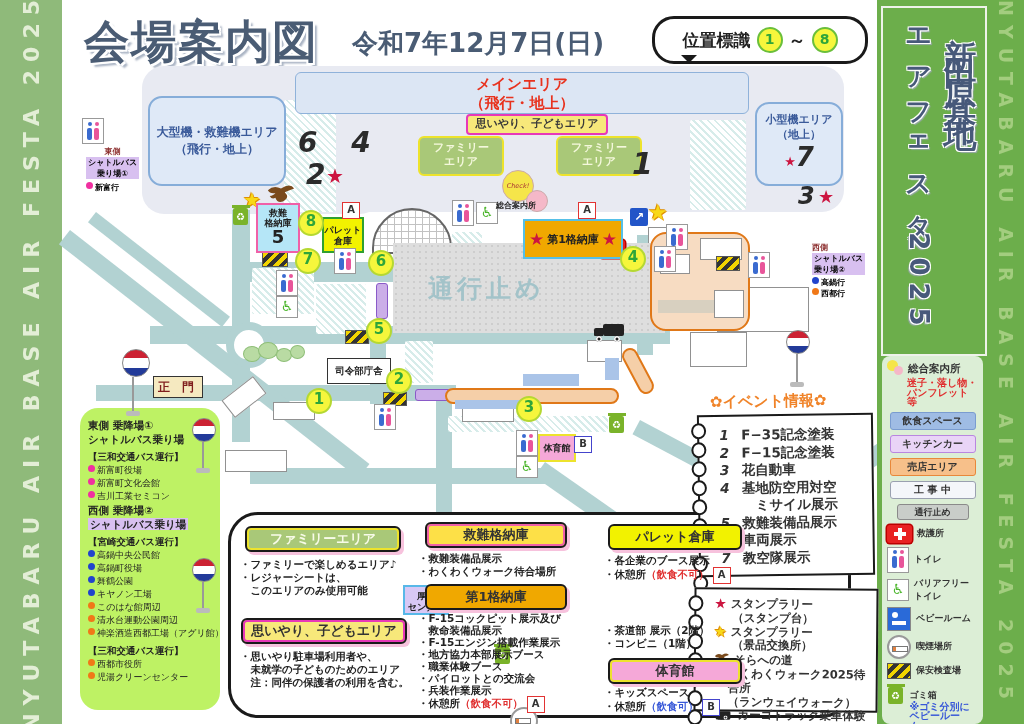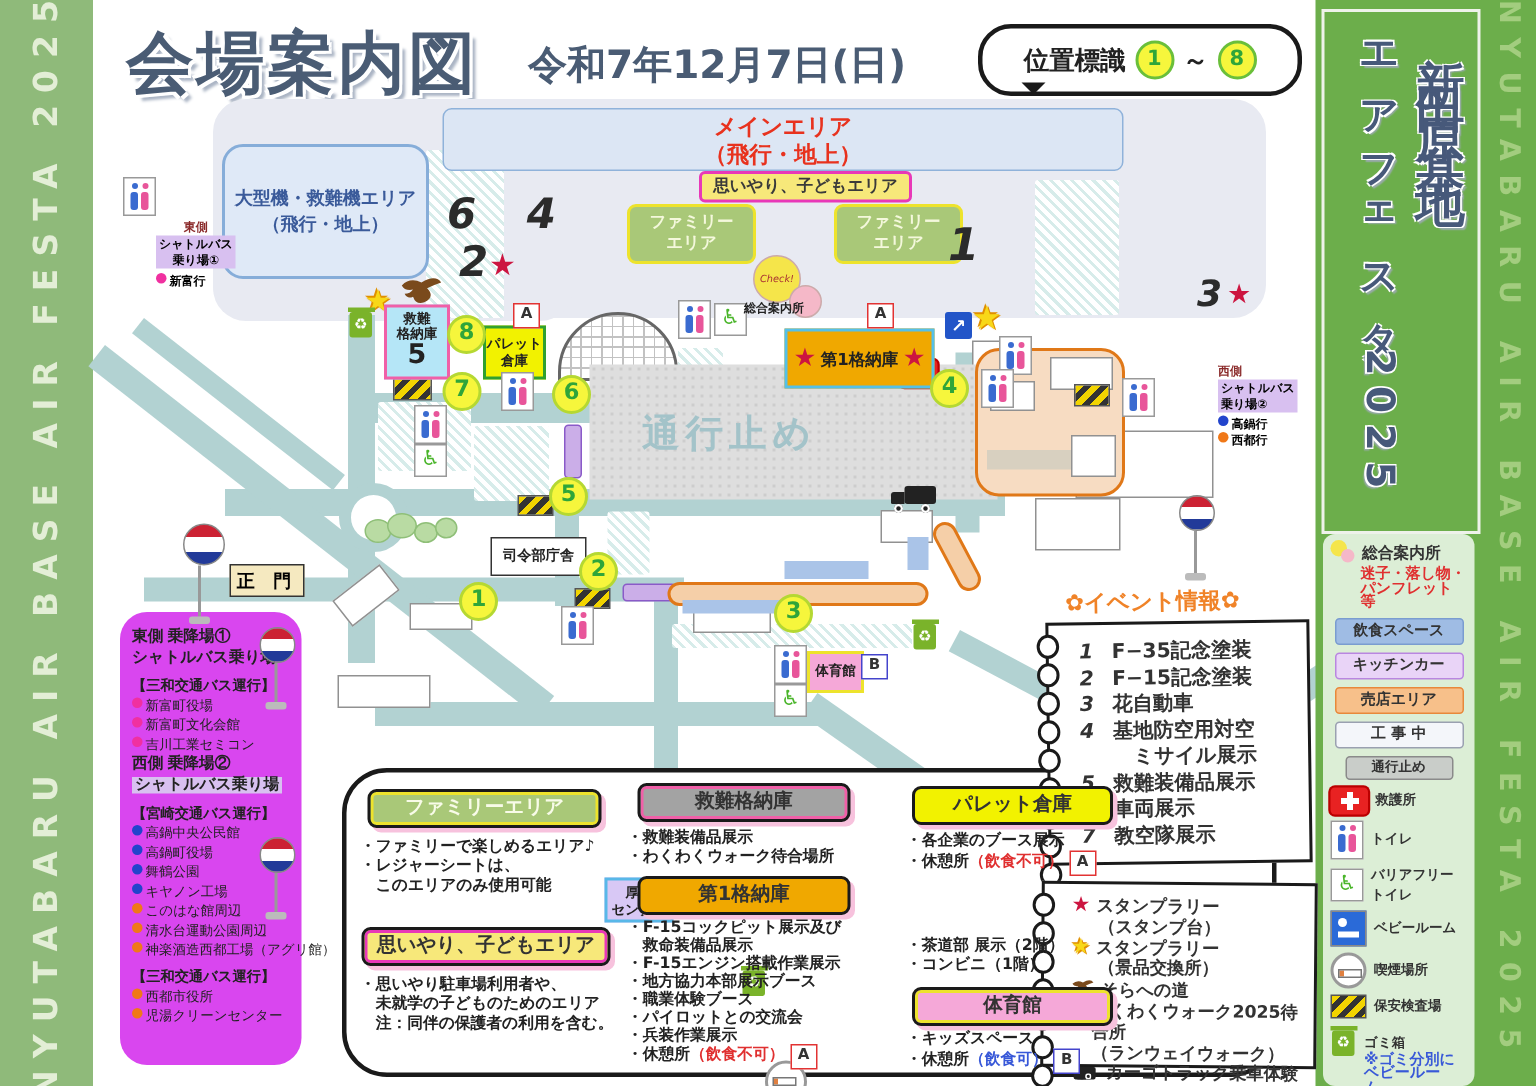--- a/index.html
+++ b/index.html
@@ -44,21 +44,21 @@
   .hz{background:repeating-linear-gradient(135deg,#f2d400 0 4px,#333 4px 8px);border:1px solid #555;}
   .dome{border:2px solid #666;border-bottom:2px solid #666;border-radius:90px 90px 0 0;
     background:repeating-linear-gradient(90deg,transparent 0 6px,#c2c2c2 6px 7px),repeating-linear-gradient(0deg,transparent 0 6px,#c2c2c2 6px 7px),#fff;}
   .tree{border-radius:50%;background:#b9dba3;border:1px solid #8fbf78;}
   .mapbox{font-weight:bold;text-align:center;z-index:5;}
   .rescuebx{background:#b5e6f7;border:2px solid #f060a8;color:#222;}
   .palletbx{background:#f2f200;border:2px solid #30a030;color:#222;}
   .hangarbx{background:#f0a800;border:2px solid #55c0e8;color:#222;display:flex;align-items:center;justify-content:center;gap:3px;}
   .kouseibx{background:#d8c8f5;border:2px solid #58b8e8;color:#222;position:relative;}
   .gymbx{background:#f5a8d8;border:2px solid #ede32c;color:#222;}
-  .gatebx{background:#f5e9c0;border:1.5px solid #333;color:#000000;letter-spacing:4px;}
+  .gatebx{background:#f5e9c0;border:1.5px solid #333;color:#7f1d1d;letter-spacing:4px;}
   .hqbx{background:#fff;border:1.5px solid #333;color:#222;}
   
   .wc{width:20px;height:24px;background:#fff;border:1px solid #999;display:flex;align-items:center;justify-content:center;gap:2px;z-index:5;}
   .wfig{width:5px;height:12px;border-radius:2px;position:relative;margin-top:5px;}
   .wfig:before{content:"";position:absolute;top:-6px;left:0.5px;width:4px;height:4px;border-radius:50%;background:inherit;}
   .man{background:#3a6bd0;} .wom{background:#e8559a;}
   .hc{width:20px;height:20px;background:#fff;border:1px solid #999;color:#4ab52a;font-size:14px;line-height:19px;text-align:center;z-index:5;}
   .aid{width:25px;height:18px;background:#e82222;border-radius:3px;position:relative;z-index:5;box-shadow:0 0 0 1.5px #b00;}
   .aid:before{content:"";position:absolute;left:50%;top:50%;width:12px;height:4px;background:#fff;transform:translate(-50%,-50%);}
   .aid:after{content:"";position:absolute;left:50%;top:50%;width:4px;height:12px;background:#fff;transform:translate(-50%,-50%);}
@@ -81,21 +81,21 @@
   .bus-sign .pole{width:2px;background:#999;margin:0 auto;}
   .bus-sign .base{width:14px;height:5px;background:#bbb;border-radius:2px;margin:0 auto;}
   .flagpole{width:2px;height:22px;background:#333;position:relative;z-index:5;}
   .flagpole:before{content:"";position:absolute;left:2px;top:0;width:13px;height:10px;background:#fff;border:1px solid #555;}
   .flagpole:after{content:"";position:absolute;left:6px;top:3px;width:5px;height:5px;border-radius:50%;background:#e02020;}
   .balloon{border-radius:50%;z-index:6;text-align:center;}
   .purplebg{background:#d8c0f0;padding:0 2px;}
   .dot{display:inline-block;width:7px;height:7px;border-radius:50%;margin-right:2px;vertical-align:1px;}
   .dot.pink{background:#f030a0;}.dot.blue{background:#2244cc;}.dot.orange{background:#f07818;}
   
-  .bus-panel{left:80px;top:408px;width:121px;height:302px;background:#d946ef;border-radius:18px;padding:10px 8px;box-sizing:border-box;font-size:9px;color:#222;z-index:4;font-family:Liberation Serif, serif;}
+  .bus-panel{left:80px;top:408px;width:140px;height:302px;background:#bef264;border-radius:18px;padding:10px 8px;box-sizing:border-box;font-size:9px;color:#222;z-index:4;}
   .bp-title{font-size:10.5px;font-weight:900;line-height:14px;white-space:nowrap;}
   .bp-op{font-size:9.5px;font-weight:900;margin-top:5px;white-space:nowrap;}
   .bp-stop{line-height:13px;white-space:nowrap;}
   .bp-div{border-top:1.5px dashed #8a8,margin:7px 0;}
   
   .legend-big{left:228px;top:512px;width:617px;height:200px;border:3px solid #1a1a1a;border-radius:30px;background:#fff;z-index:4;}
   .lg-head{position:absolute;height:22px;border:2px solid #1a1a1a;border-radius:6px;font-size:13px;font-weight:900;text-align:center;line-height:22px;box-shadow:3px 3px 0 #f7c2dd;z-index:5;}
   .lg-item{position:absolute;font-size:10.5px;color:#222;line-height:12.5px;white-space:nowrap;z-index:5;font-weight:600;}
   .note-red{color:#e03030;} .note-blue{color:#3858d8;}
   
@@ -161,20 +161,27 @@
   <div class="abs closed-text" style="left:428px;top:272px;z-index:3;">通行止め</div>
 
   <div class="abs mainband" style="left:295px;top:72px;width:454px;height:42px;font-size:15px;line-height:19px;padding-top:2px;box-sizing:border-box;">
     <div>メインエリア</div>
     <div>（飛行・地上）</div>
   </div>
   <div class="abs areabox" style="left:148px;top:96px;width:134px;height:86px;font-size:12px;display:flex;flex-direction:column;justify-content:center;">
     <div>大型機・救難機エリア</div>
     <div>（飛行・地上）</div>
   </div>
+  <div class="abs areabox" style="left:755px;top:102px;width:88px;height:84px;font-size:11px;padding-top:8px;box-sizing:border-box;">
+    <div>小型機エリア</div>
+    <div>（地上）</div>
+    <div style="font-size:13px;">
+      <span class="st-red">★</span><span class="mapnum" style="font-size:26px;">7</span>
+    </div>
+  </div>
   <div class="abs mapnum" style="left:798px;top:182px;font-size:24px;">3</div>
   <div class="abs st-red" style="left:818px;top:186px;font-size:18px;">★</div>
 
   <div class="abs omo" style="left:466px;top:114px;width:138px;height:17px;">思いやり、子どもエリア</div>
   <div class="abs family" style="left:418px;top:136px;width:82px;height:33px;">
     <div>ファミリー</div>
     <div>エリア</div>
   </div>
   <div class="abs family" style="left:556px;top:136px;width:82px;height:33px;">
     <div>ファミリー</div>
@@ -339,21 +346,21 @@
 
   <div class="abs wc" style="left:82px;top:118px;">
       <span class="wfig man"></span>
       <span class="wfig wom"></span>
     </div>
   <div class="abs bus-sign" style="left:122px;top:92px;">
     <div class="disc" style="width:26px;height:26px;"></div>
       <div class="pole" style="height:34px;"></div>
       <div class="base"></div>
   </div>
-  <div class="abs" style="left:86px;top:146px;font-size:8px;font-weight:bold;line-height:11px;text-align:center;z-index:5;margin-left:18px;">
+  <div class="abs" style="left:86px;top:146px;font-size:8px;font-weight:bold;line-height:11px;text-align:center;z-index:5;">
     <div style="color:#8a2a2a;">東側</div>
     <div class="purplebg">シャトルバス</div>
     <div class="purplebg">乗り場①</div>
     <div style="margin-top:3px;text-align:left;"><span class="dot pink"></span><span>新富行</span></div>
   </div>
 
   <div class="abs bus-panel">
     <div class="bp-title">東側 乗降場①</div>
     <div class="bp-title">シャトルバス乗り場</div>
     <div class="bus-sign" style="position:absolute;right:6px;top:10px;">
@@ -389,21 +396,21 @@
   <div class="abs legend-big"></div>
   <div class="abs lg-head" style="left:245px;top:526px;width:152px;background:#a9c878;color:#f8fbe8;box-shadow:3px 3px 0 #f7c2dd,inset 0 0 0 2px #ede32c;">ファミリーエリア</div>
   <div class="abs lg-item" style="left:240px;top:558px;">・ファミリーで楽しめるエリア♪</div>
   <div class="abs lg-item" style="left:240px;top:571px;">・レジャーシートは、</div>
   <div class="abs lg-item" style="left:240px;top:584px;">　このエリアのみ使用可能</div>
   <div class="abs lg-head" style="left:241px;top:618px;width:162px;background:#f7e87a;color:#333;box-shadow:3px 3px 0 #f7c2dd,inset 0 0 0 2px #e838b8;">思いやり、子どもエリア</div>
   <div class="abs lg-item" style="left:240px;top:650px;">・思いやり駐車場利用者や、</div>
   <div class="abs lg-item" style="left:240px;top:663px;">　未就学の子どものためのエリア</div>
   <div class="abs lg-item" style="left:240px;top:676px;">　注：同伴の保護者の利用を含む。</div>
 
-  <div class="abs lg-head" style="left:425px;top:522px;width:138px;background:#a3a3a3;color:#333;box-shadow:3px 3px 0 #f7c2dd,inset 0 0 0 2px #f060a8;">救難格納庫</div>
+  <div class="abs lg-head" style="left:425px;top:522px;width:138px;background:#fde047;color:#333;box-shadow:3px 3px 0 #f7c2dd,inset 0 0 0 2px #f060a8;">救難格納庫</div>
   <div class="abs lg-item" style="left:418px;top:552px;">・救難装備品展示</div>
   <div class="abs lg-item" style="left:418px;top:565px;">・わくわくウォーク待合場所</div>
   <div class="abs lg-head" style="left:425px;top:584px;width:138px;background:#f0a800;color:#333;box-shadow:3px 3px 0 #f7c2dd;">第1格納庫</div>
   <div class="abs lg-item" style="left:418px;top:612px;">・F-15コックピット展示及び</div>
   <div class="abs lg-item" style="left:418px;top:624px;">　救命装備品展示</div>
   <div class="abs lg-item" style="left:418px;top:636px;">・F-15エンジン搭載作業展示</div>
   <div class="abs lg-item" style="left:418px;top:648px;">・地方協力本部展示ブース</div>
   <div class="abs lg-item" style="left:418px;top:660px;">・職業体験ブース</div>
   <div class="abs lg-item" style="left:418px;top:672px;">・パイロットとの交流会</div>
   <div class="abs lg-item" style="left:418px;top:684px;">・兵装作業展示</div>

